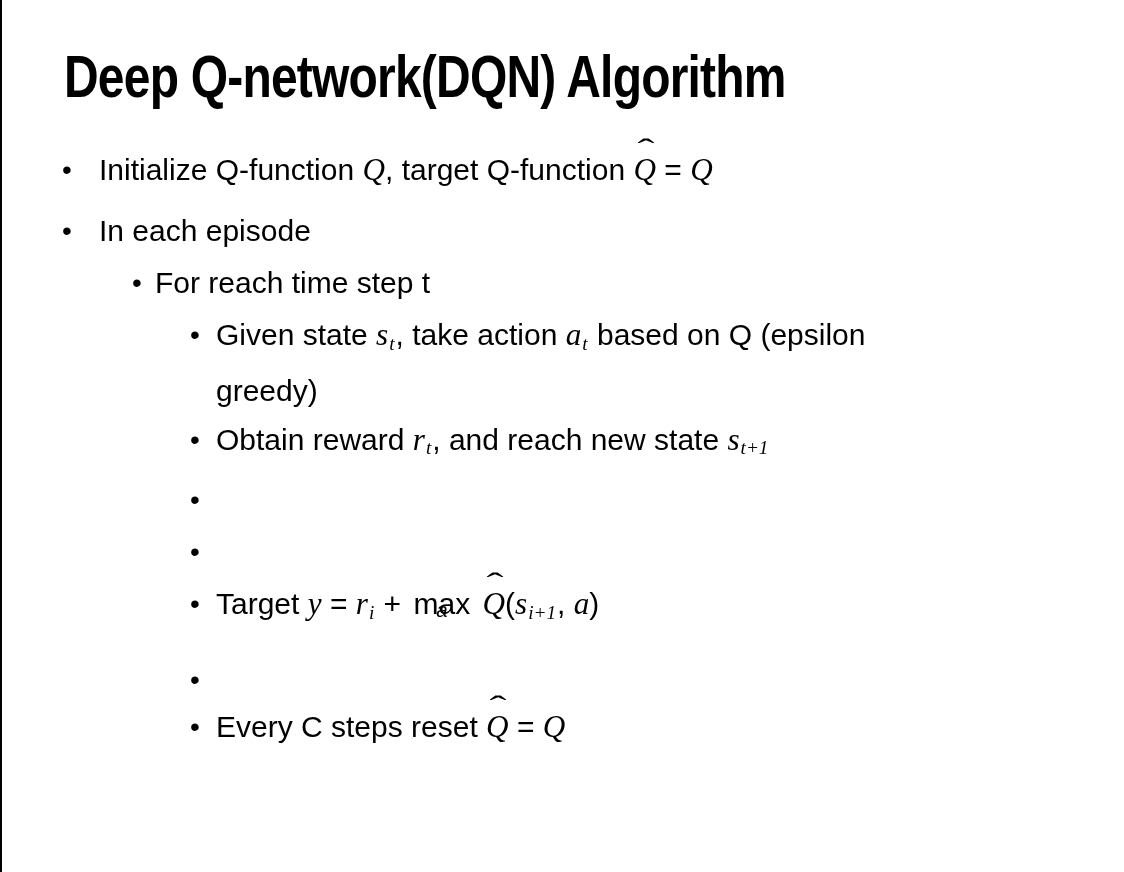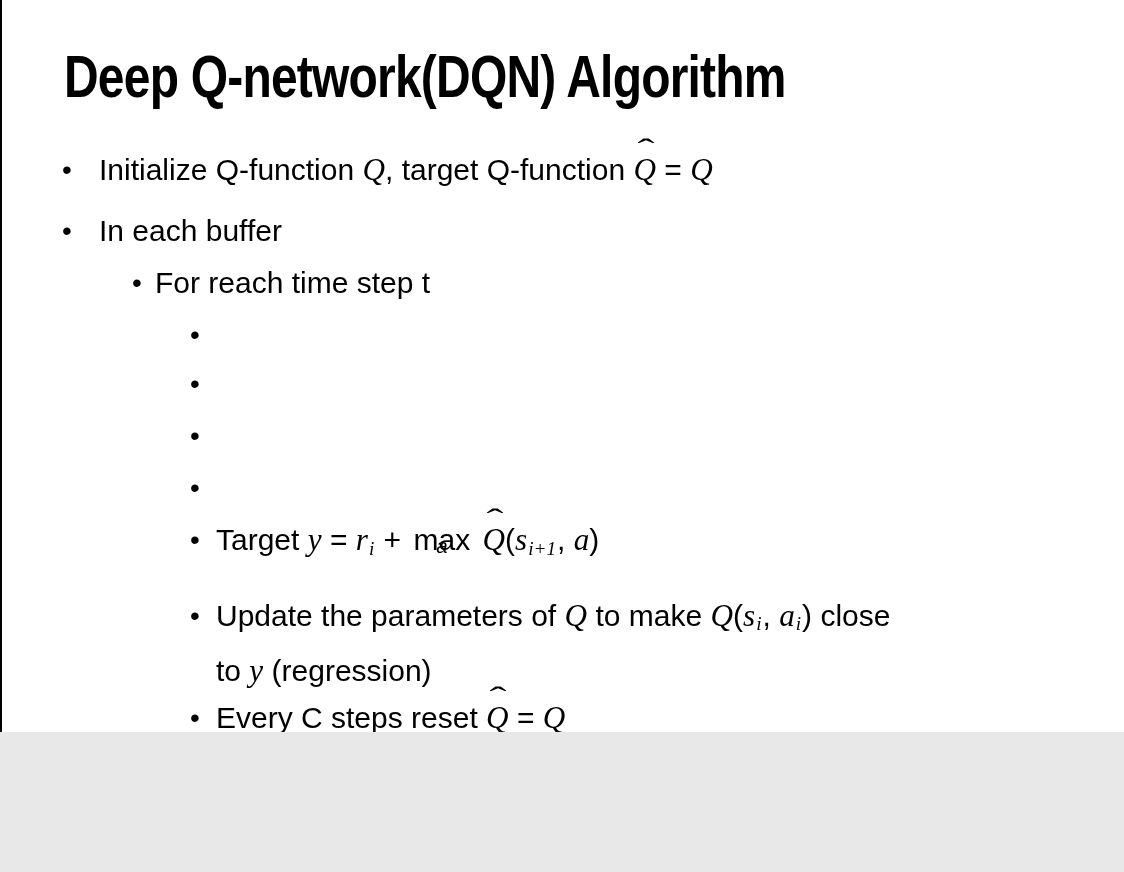--- a/index.html
+++ b/index.html
@@ -1,19 +1,19 @@
 <!DOCTYPE html>
 <html><head>
 <meta charset="utf-8">
 <style>
   html, body { margin: 0; padding: 0; background: #e8e8e8; }
   .slide {
     position: relative;
     width: 1124px;
-    height: 732px;
+    height: 872px;
     box-sizing: border-box;
     background: #ffffff;
     border-left: 2px solid #000000;
     overflow: hidden;
     font-family: "Liberation Sans", sans-serif;
     color: #000000;
     -webkit-font-smoothing: antialiased;
   }
   .title {
     display: inline-block;
@@ -102,44 +102,45 @@
 
 <div class="slide" style="background: rgb(255, 255, 255); color: rgb(0, 0, 0); border-left-color: rgb(0, 0, 0);">
   <h1 class="title">Deep Q-network(DQN) Algorithm</h1>
   <div class="bullets">
       <div class="bullet level-1">
         <span class="marker">•</span>
         <span class="content">Initialize Q-function <span class="mvar">Q</span>, target Q-function <span class="mhat"><span class="mark">ˆ</span><span class="mvar">Q</span></span> = <span class="mvar">Q</span></span>
       </div>
       <div class="bullet level-1">
         <span class="marker">•</span>
-        <span class="content">In each buffer</span>
+        <span class="content">In each episode</span>
       </div>
       <div class="bullet level-2">
         <span class="marker">•</span>
         <span class="content">For reach time step t</span>
       </div>
       <div class="bullet level-3">
         <span class="marker">•</span>
+        <span class="content">Given state <span class="mvar">s</span><span class="msub">t</span>, take action <span class="mvar">a</span><span class="msub">t</span> based on Q (epsilon<br>greedy)</span>
       </div>
       <div class="bullet level-3">
         <span class="marker">•</span>
+        <span class="content">Obtain reward <span class="mvar">r</span><span class="msub">t</span>, and reach new state <span class="mvar">s</span><span class="msub">t+1</span></span>
       </div>
       <div class="bullet level-3">
         <span class="marker">•</span>
       </div>
       <div class="bullet level-3">
         <span class="marker">•</span>
       </div>
       <div class="bullet level-3">
         <span class="marker">•</span>
         <span class="content">Target <span class="mvar">y</span> = <span class="mvar">r</span><span class="msub">i</span> + <span class="munder"><span class="mu-top">max</span><span class="mu-bot">a</span></span> <span class="mhat"><span class="mark">ˆ</span><span class="mvar">Q</span></span>(<span class="mvar">s</span><span class="msub">i+1</span>, <span class="mvar">a</span>)</span>
       </div>
       <div class="bullet level-3">
         <span class="marker">•</span>
-        <span class="content">Update the parameters of <span class="mvar">Q</span> to make <span class="mvar">Q</span>(<span class="mvar">s</span><span class="msub">i</span>, <span class="mvar">a</span><span class="msub">i</span>) close<br>to <span class="mvar">y</span> (regression)</span>
       </div>
       <div class="bullet level-3">
         <span class="marker">•</span>
         <span class="content">Every C steps reset <span class="mhat"><span class="mark">ˆ</span><span class="mvar">Q</span></span> = <span class="mvar">Q</span></span>
       </div>
     </div>
 </div>
 
 </body></html>

